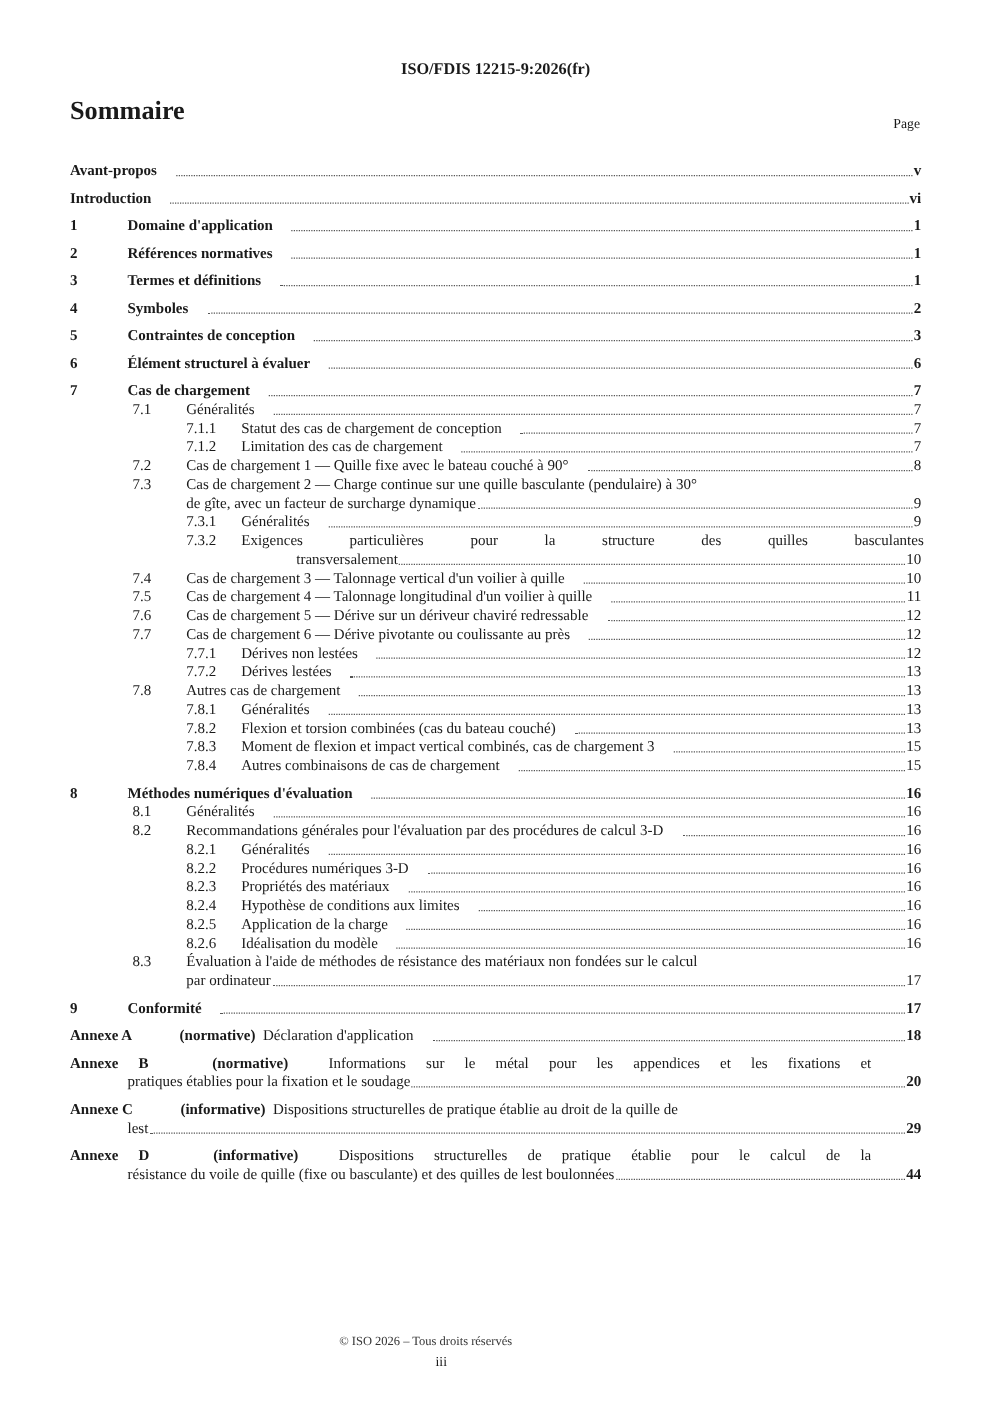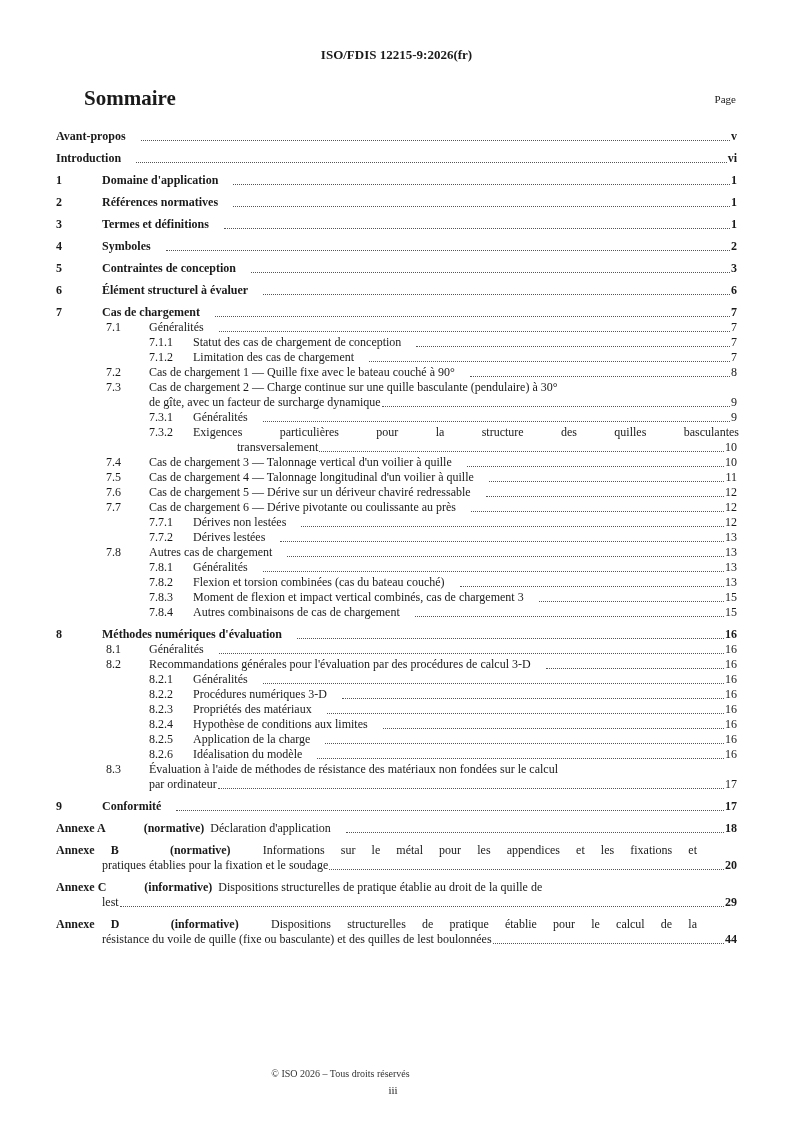--- a/index.html
+++ b/index.html
@@ -1,20 +1,20 @@
 <!DOCTYPE html>
 <html><head>
   <meta charset="utf-8">
   <style>
     html, body { margin: 0; padding: 0; background: #ffffff; }
     body { width: 793px; height: 1122px; position: relative; overflow: hidden;
            font-family: "Liberation Serif", "DejaVu Serif", serif; color: #1a1a1a; }
     .doc-id { position: absolute; top: 47px; left: 0; width: 793px; text-align: center;
               font-weight: bold; font-size: 13px; }
-    .title { position: absolute; top: 86px; left: 56px; font-weight: bold; font-size: 21px; margin-left: 28px; }
+    .title { position: absolute; top: 76px; left: 56px; font-weight: bold; font-size: 21px; }
     .page-label { position: absolute; top: 93px; right: 57px; font-size: 11px; }
     .toc { position: absolute; top: 129px; left: 56px; width: 681px; font-size: 12px; }
     .row { position: relative; display: flex; align-items: flex-end; line-height: 15px; }
     .row.gap { margin-top: 7px; }
     .row.bold { font-weight: bold; }
     .num { flex: 0 0 auto; }
     .l1 .num { width: 46px; }
     .l2 { padding-left: 50px; }
     .l2 .num { width: 43px; }
     .l3 { padding-left: 93px; }
@@ -25,21 +25,21 @@
     .pg { flex: 0 0 auto; text-align: right; }
     .multi .text { display: block; }
     .multi .label-line { display: block; }
     .multi .last-line { display: flex; align-items: flex-end; }
     .justify { text-align: justify; text-align-last: justify; display: block; }
     .annex-prefix { font-weight: bold; }
     .annex-kind { font-weight: bold; padding-left: 35px; }
     .annex-title { font-weight: normal; }
     .annex .cont { padding-left: 46px; }
     .footer { position: absolute; top: 1068px; left: 0; width: 681px; text-align: center; font-size: 10px; color: #333; }
-    .footer-page { position: absolute; top: 1084px; left: 0; width: 706px; text-align: center; font-size: 11px; padding-left: 40px; }
+    .footer-page { position: absolute; top: 1084px; left: 0; width: 706px; text-align: center; font-size: 11px; }
   </style>
 </head>
 <body>
 
 <div class="doc-id">ISO/FDIS 12215-9:2026(fr)</div>
 <div class="title">Sommaire</div>
 <div class="page-label">Page</div>
 
 <div class="toc">
 

